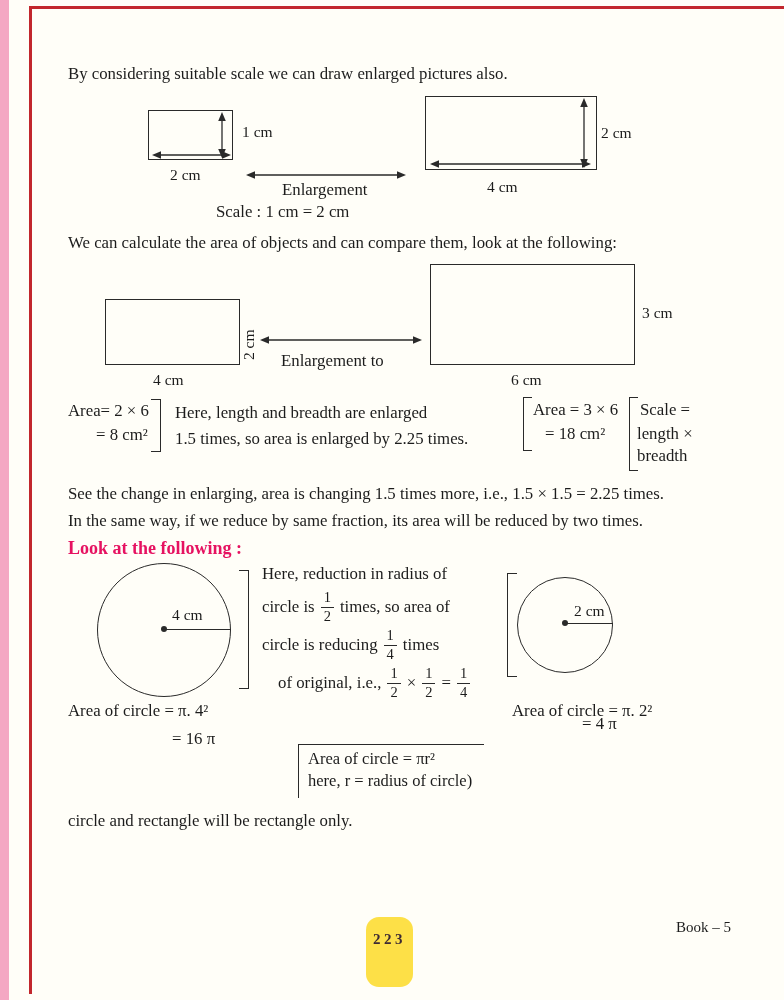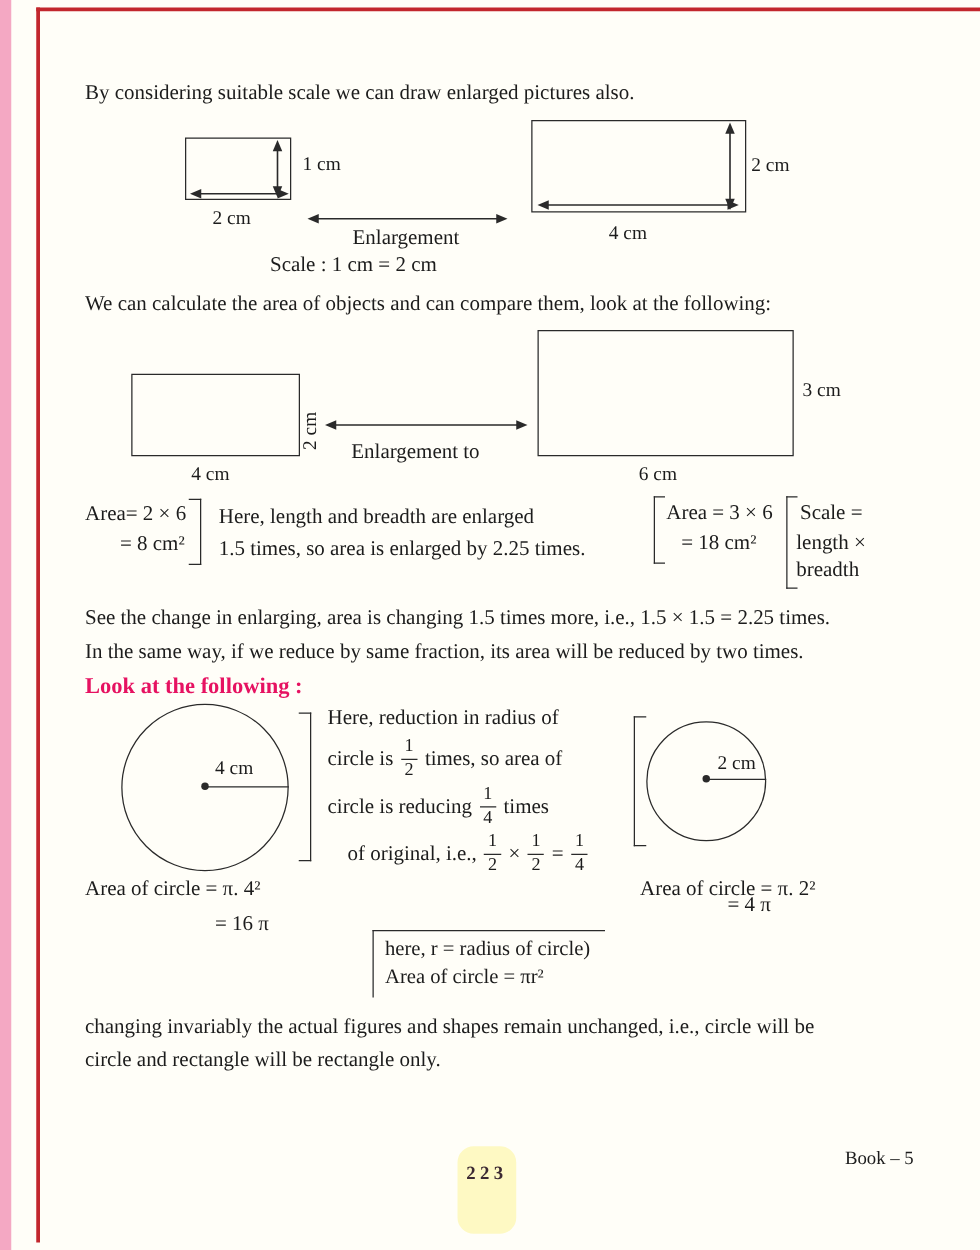--- a/index.html
+++ b/index.html
@@ -20,21 +20,21 @@
   .vlabel { position:absolute; writing-mode:vertical-rl; transform:rotate(180deg); font-size:15.5px; }
   .mline  { position:absolute; display:flex; align-items:center; gap:6px; font-size:16.8px; white-space:nowrap; }
   .frac   { display:inline-flex; flex-direction:column; align-items:center; font-size:14.5px; line-height:1.05; }
   .frac .fr-num { border-bottom:1.2px solid #2a2a2a; padding:0 3px 1px; }
   .frac .fr-den { padding-top:1px; }
   .heading { position:absolute; font-size:18px; font-weight:bold; color:#e61261; white-space:nowrap; }
   .corner  { position:absolute; border-top:1.4px solid #2a2a2a; border-left:1.4px solid #2a2a2a; padding:3px 12px 6px 9px; font-size:16.5px; line-height:22px; white-space:nowrap; }
   .pink-strip { position:absolute; left:0; top:0; width:9px; height:1000px; background:#f4a8c3; }
   .red-v   { position:absolute; left:29px; top:6px; width:3px; height:988px; background:#c2272d; }
   .red-h   { position:absolute; left:29px; top:6px; width:755px; height:3px; background:#c2272d; }
-  .badge   { position:absolute; left:366px; top:917px; width:47px; height:70px; background:#fef9c3;
+  .badge   { position:absolute; left:366px; top:917px; width:47px; height:70px; background:#fde047;
              border-radius:13px; text-align:center; padding-top:14px; font-size:15px; font-weight:bold;
              letter-spacing:3.5px; color:#3c2a33; }
   .book    { position:absolute; left:600px; top:919px; width:131px; text-align:right; font-size:15px; }
   svg { position:absolute; overflow:visible; }
   .closing { position:absolute; left:68px; top:808px; font-size:16.8px; line-height:26.5px; }
   .closing div { white-space:nowrap; }
 </style>
 </head>
 <body>
 
@@ -168,26 +168,25 @@
   <div class="hline" style="left:565px; top:623px; width:48px;"></div>
   <div class="dot" style="left:562px; top:620px;"></div>
   <div class="txt sm" style="left:574px; top:602px;">2 cm</div>
 
   <div class="txt" style="left:68px; top:701px;">Area of circle  = π. 4²</div>
   <div class="txt" style="left:172px; top:729px;">= 16 π</div>
   <div class="txt" style="left:512px; top:701px;">Area of circle  = π. 2²</div>
   <div class="txt" style="left:582px; top:714px;">= 4 π</div>
 
   <div class="corner" style="left:298px; top:744px;">
+    <div>Area of circle = πr²</div>
     <div>here, r = radius of circle)</div>
-    <div>Area of circle = πr²</div>
   </div>
 
   <div class="closing">
-    <div>changing invariably the actual figures and shapes remain unchanged, i.e., circle will be</div>
     <div>circle and rectangle will be rectangle only.</div>
   </div>
 
   <div class="book">Book – 5</div>
   <div class="badge">
     <span>223</span>
   </div>
 
 </div>
 

